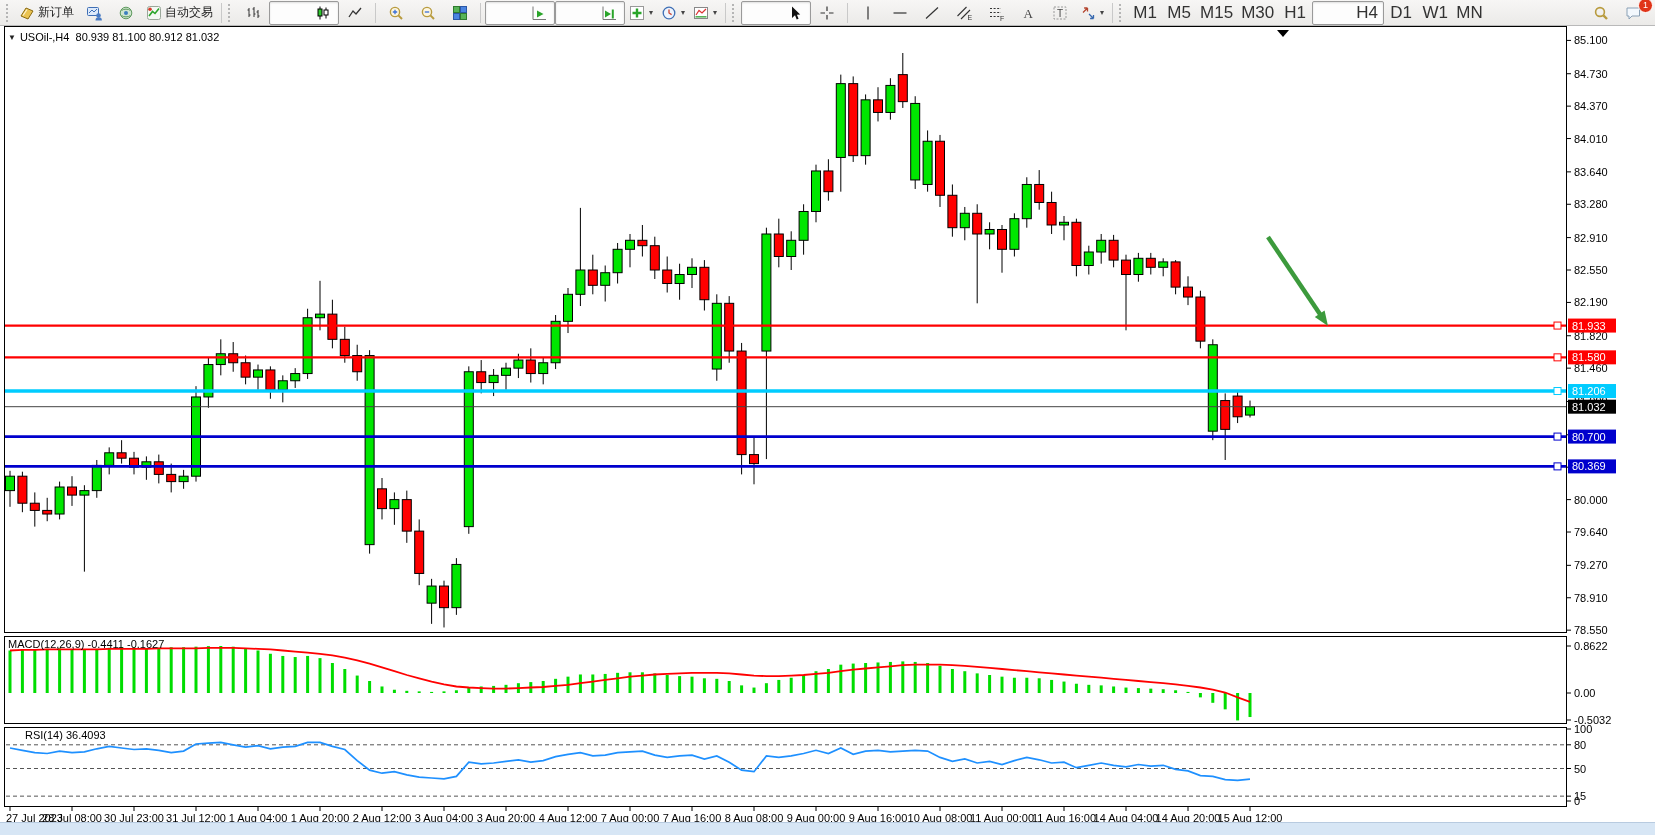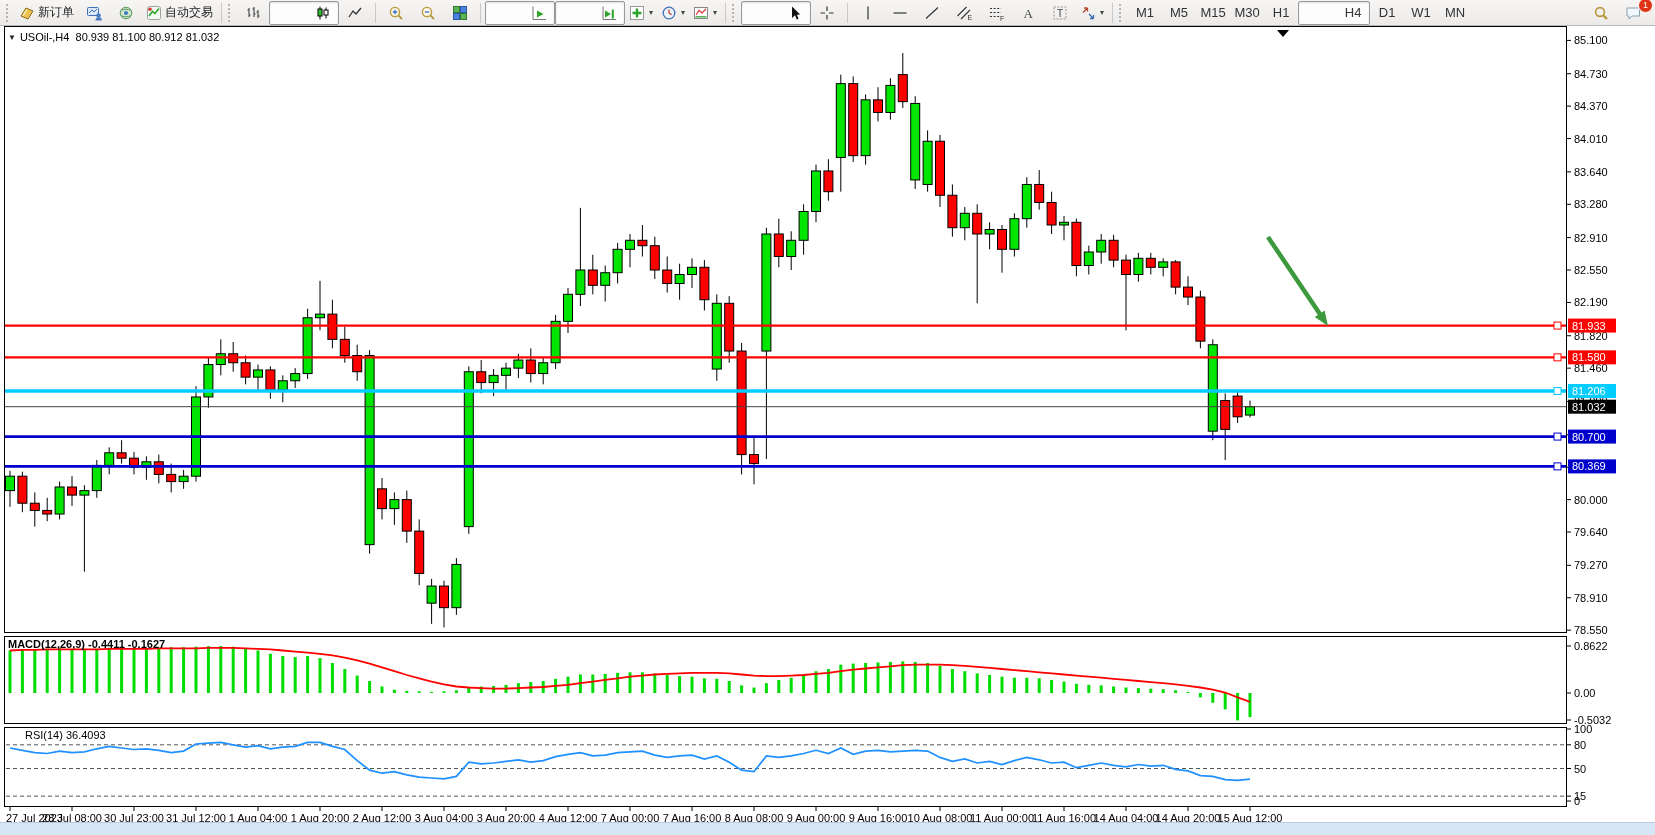--- a/index.html
+++ b/index.html
@@ -7,32 +7,32 @@
   #app{position:relative;width:1655px;height:663px;}
   
   #toolbar{position:absolute;left:0;top:0;width:1655px;height:26px;background:linear-gradient(#f7f6f5,#ebeae8);
     border-bottom:1px solid #b9b9b9;display:flex;align-items:center;padding:0 4px;box-sizing:border-box;}
   .grip{width:3px;height:18px;border-left:2px dotted #b5b5b5;margin:0 4px 0 2px;}
   .sep{width:1px;height:20px;background:#c9c9c9;margin:0 4px;}
   .tb{height:22px;min-width:24px;display:flex;align-items:center;justify-content:center;gap:3px;
     padding:0 3px;border:1px solid transparent;border-radius:2px;font-size:12px;color:#222;cursor:default;}
   .tb.pressed{border:1px solid #9a9a9a;background:#fdfdfd;box-shadow:inset 0 1px 2px rgba(0,0,0,.12);padding-left:41px;}
   .tb svg{display:block;}
-  .tf{font-size:13px;color:#333;min-width:26px;}
+  .tf{font-size:17px;color:#333;min-width:26px;}
   .caret{font-size:8px;color:#444;margin-left:1px;}
   .spacer{flex:1;}
   .badge{position:absolute;right:-5px;top:-4px;width:13px;height:13px;border-radius:50%;background:#e03418;
     color:#fff;font-size:9px;display:flex;align-items:center;justify-content:center;border:1px solid #fff;}
   
   #chart-wrap{position:absolute;left:0;top:26px;width:1655px;height:809px;background:#fff;}
   #plot{position:absolute;left:0;top:0;}
   .overlay{position:absolute;font-size:11px;color:#000;pointer-events:none;white-space:nowrap;}
   #chart-title{left:8px;top:5px;}
   #chart-title .tri{font-size:8px;vertical-align:1px;margin-right:4px;color:#222;}
-  #macd-label{left:8px;top:612px;font-weight:bold;}
+  #macd-label{left:8px;top:612px;}
   #rsi-label{left:8px;top:703px;margin-left:17px;}
   #bottom-strip{position:absolute;left:0;top:796px;width:1655px;height:13px;background:#d7e6f5;border-top:1px solid #b8cbe0;}
 </style>
 </head>
 <body>
 
 <div id="app">
 
   <div id="toolbar">
     <div class="grip"></div>

